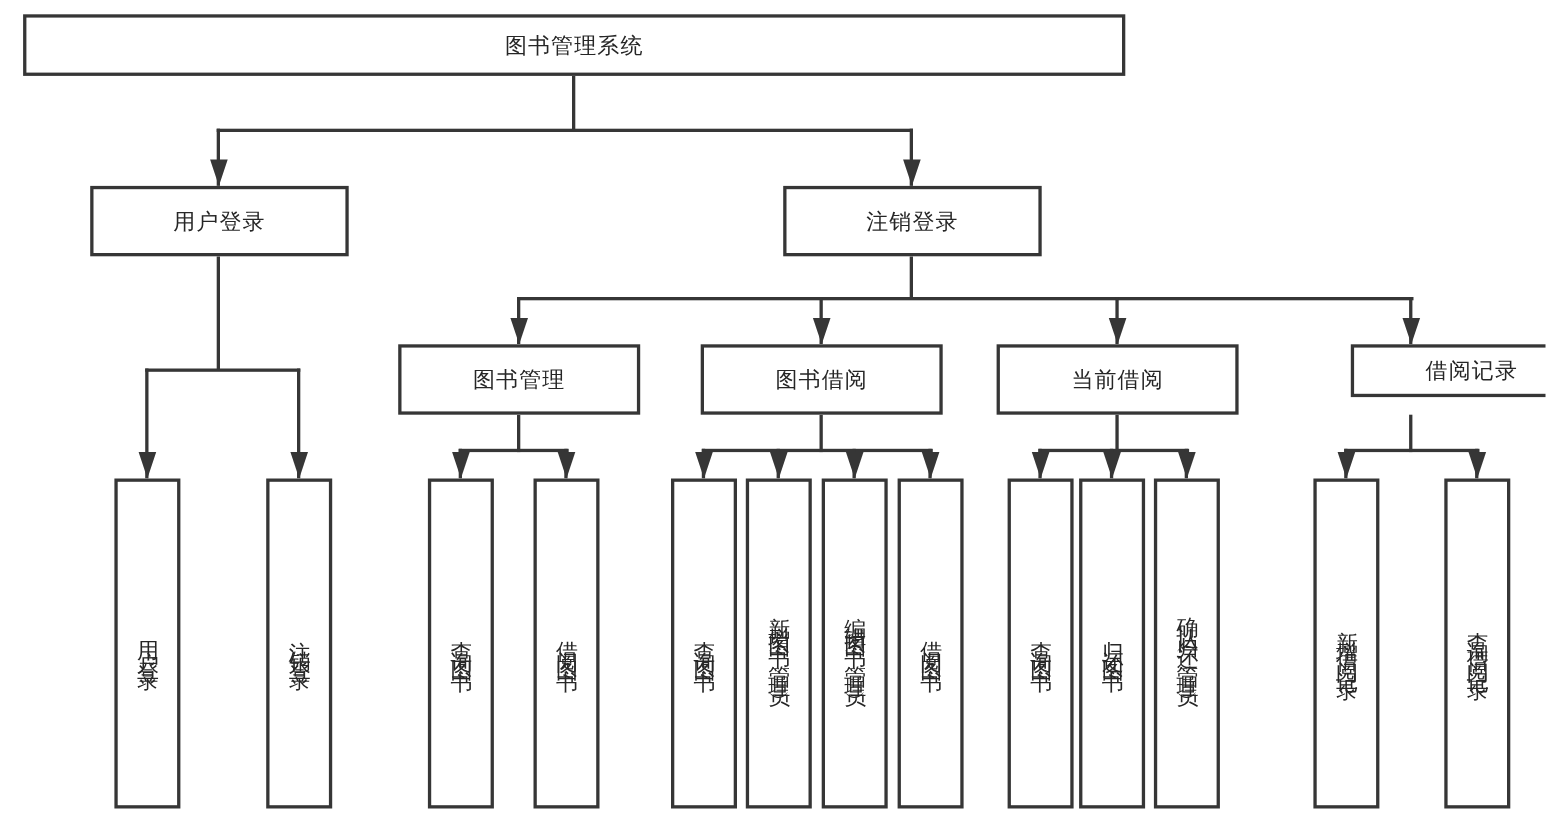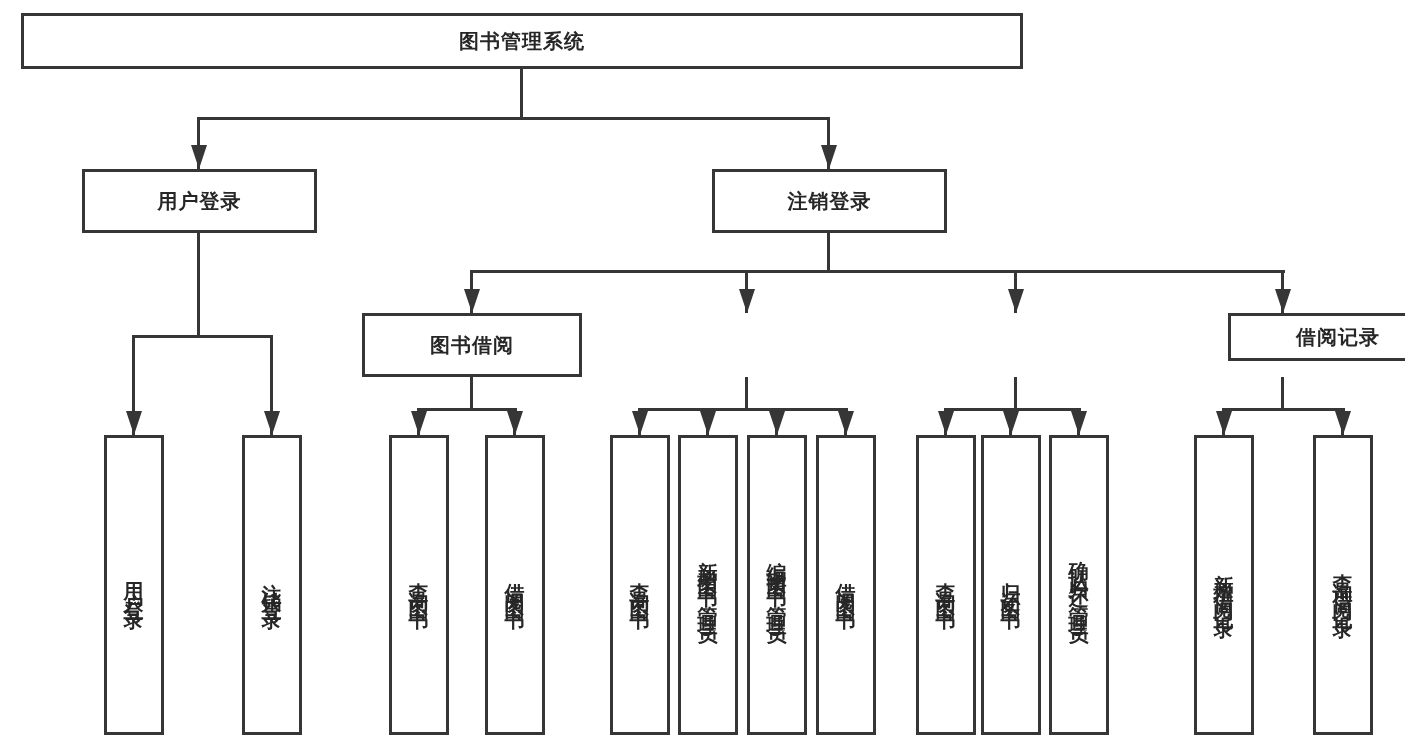--- a/index.html
+++ b/index.html
@@ -1,21 +1,21 @@
 <!DOCTYPE html>
 <html><head>
 <meta charset="utf-8">
 <style>
   html,body{margin:0;padding:0;}
   body{
     width:1405px;height:747px;background:#ffffff;
     font-family:"Liberation Sans","DejaVu Sans",sans-serif;
     position:relative;overflow:hidden;color:#262626;
   }
-  #canvas{position:absolute;left:0;top:0;width:1405px;height:747px;font-weight:bold;}
+  #canvas{position:absolute;left:0;top:0;width:1405px;height:747px;}
   .box{
     position:absolute;box-sizing:border-box;background:#ffffff;
     border:3px solid #363636;color:#262626;
     display:flex;align-items:center;justify-content:center;
     font-size:20px;letter-spacing:1px;z-index:2;text-align:center;
   }
   .vbox{
     writing-mode:vertical-rl;text-orientation:mixed;
     letter-spacing:9px;line-height:1;padding:6px 0;
   }
@@ -35,23 +35,25 @@
 <body>
 
 <div id="canvas">
 
   <div class="box" style="left:21px;top:13px;width:1002px;height:56px">图书管理系统</div>
 
   <div class="box" style="left:82px;top:169px;width:235px;height:64px">用户登录</div>
 
   <div class="box" style="left:712px;top:169px;width:235px;height:64px">注销登录</div>
 
-  <div class="box" style="left:362px;top:313px;width:220px;height:64px">图书借阅</div>
+  <div class="box" style="left:362px;top:313px;width:220px;height:64px">图书管理</div>
 
+  <div class="box" style="left:637px;top:313px;width:220px;height:64px">图书借阅</div>
 
+  <div class="box" style="left:906px;top:313px;width:220px;height:64px">当前借阅</div>
 
   <div class="box" style="left:1228px;top:313px;width:220px;height:48px">借阅记录</div>
 
   <div class="box vbox" style="left:104px;top:435px;width:60px;height:300px">用户登录</div>
 
   <div class="box vbox" style="left:242px;top:435px;width:60px;height:300px">注销登录</div>
 
   <div class="box vbox" style="left:389px;top:435px;width:60px;height:300px">查询图书</div>
 
   <div class="box vbox" style="left:485px;top:435px;width:60px;height:300px">借阅图书</div>

